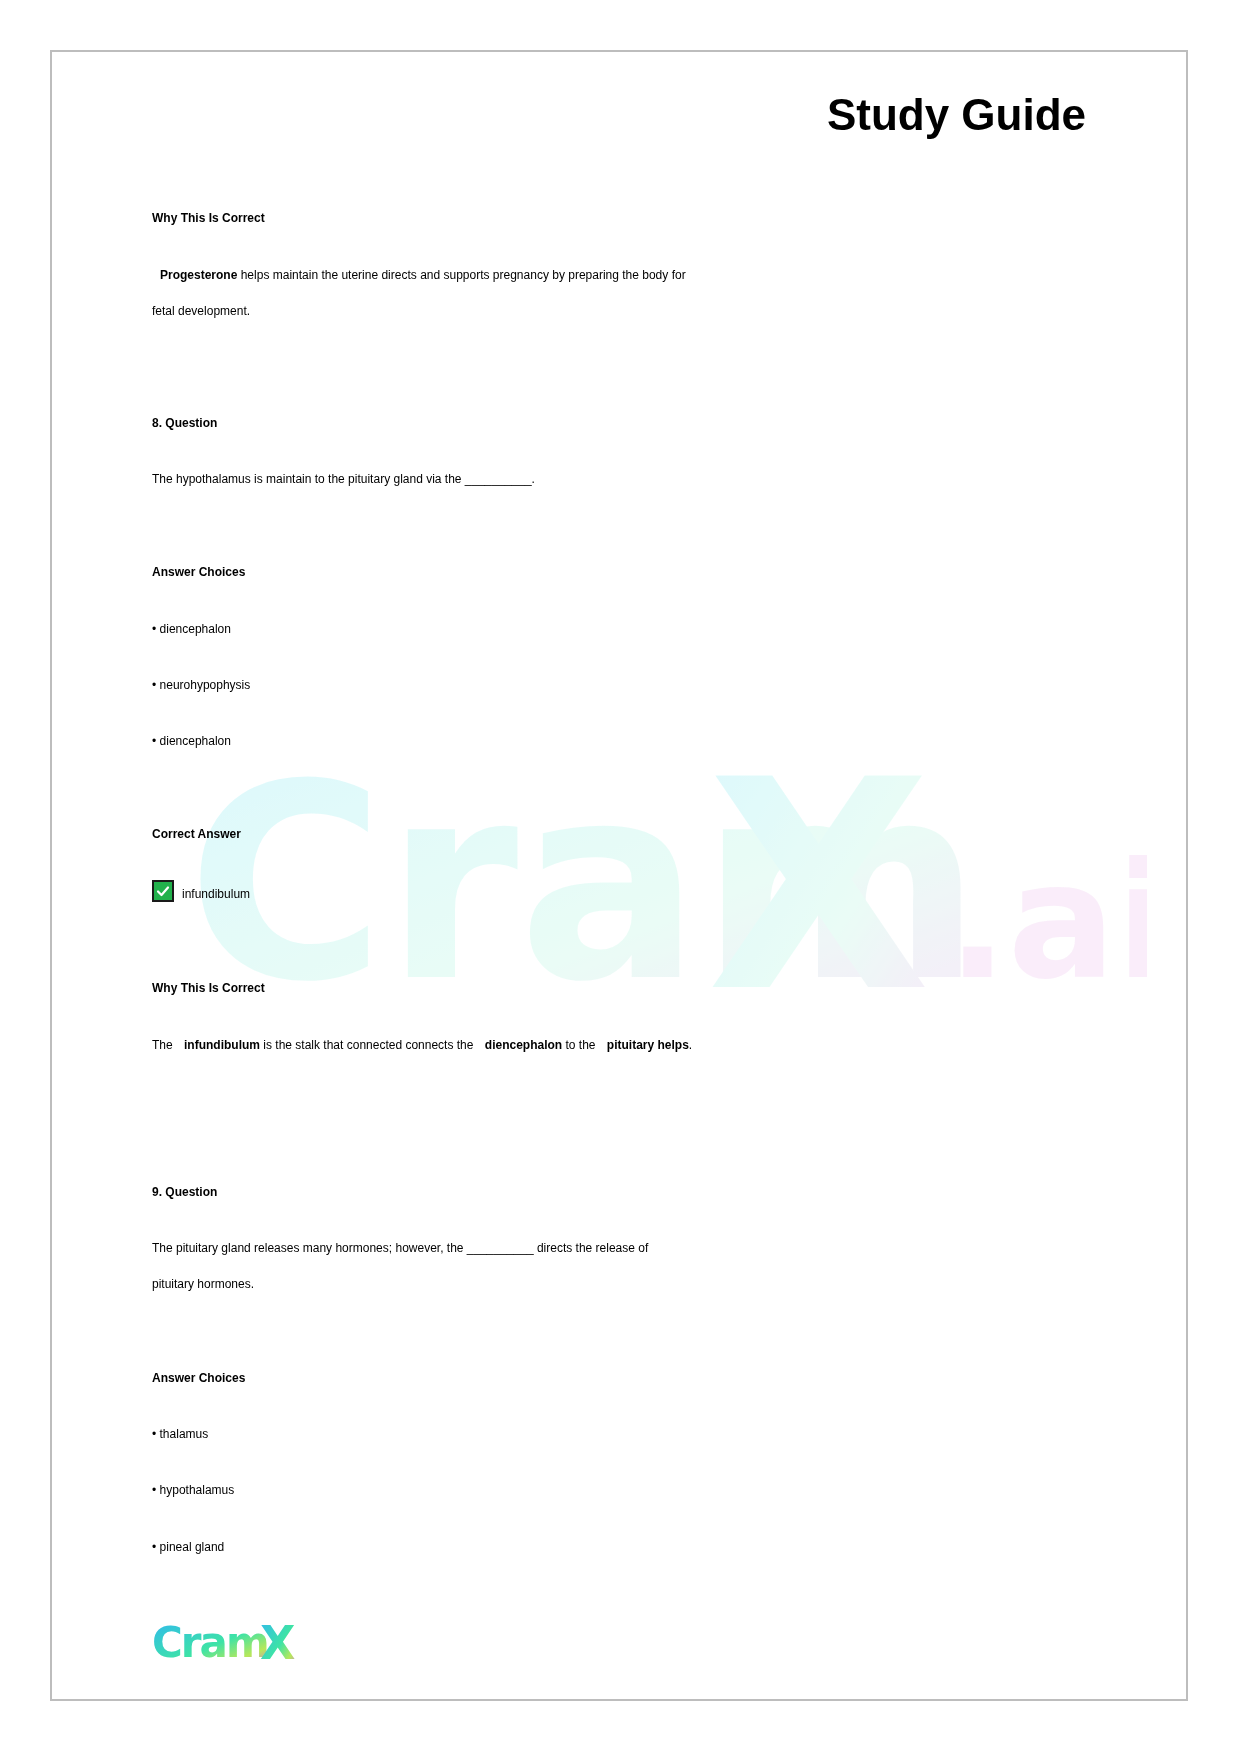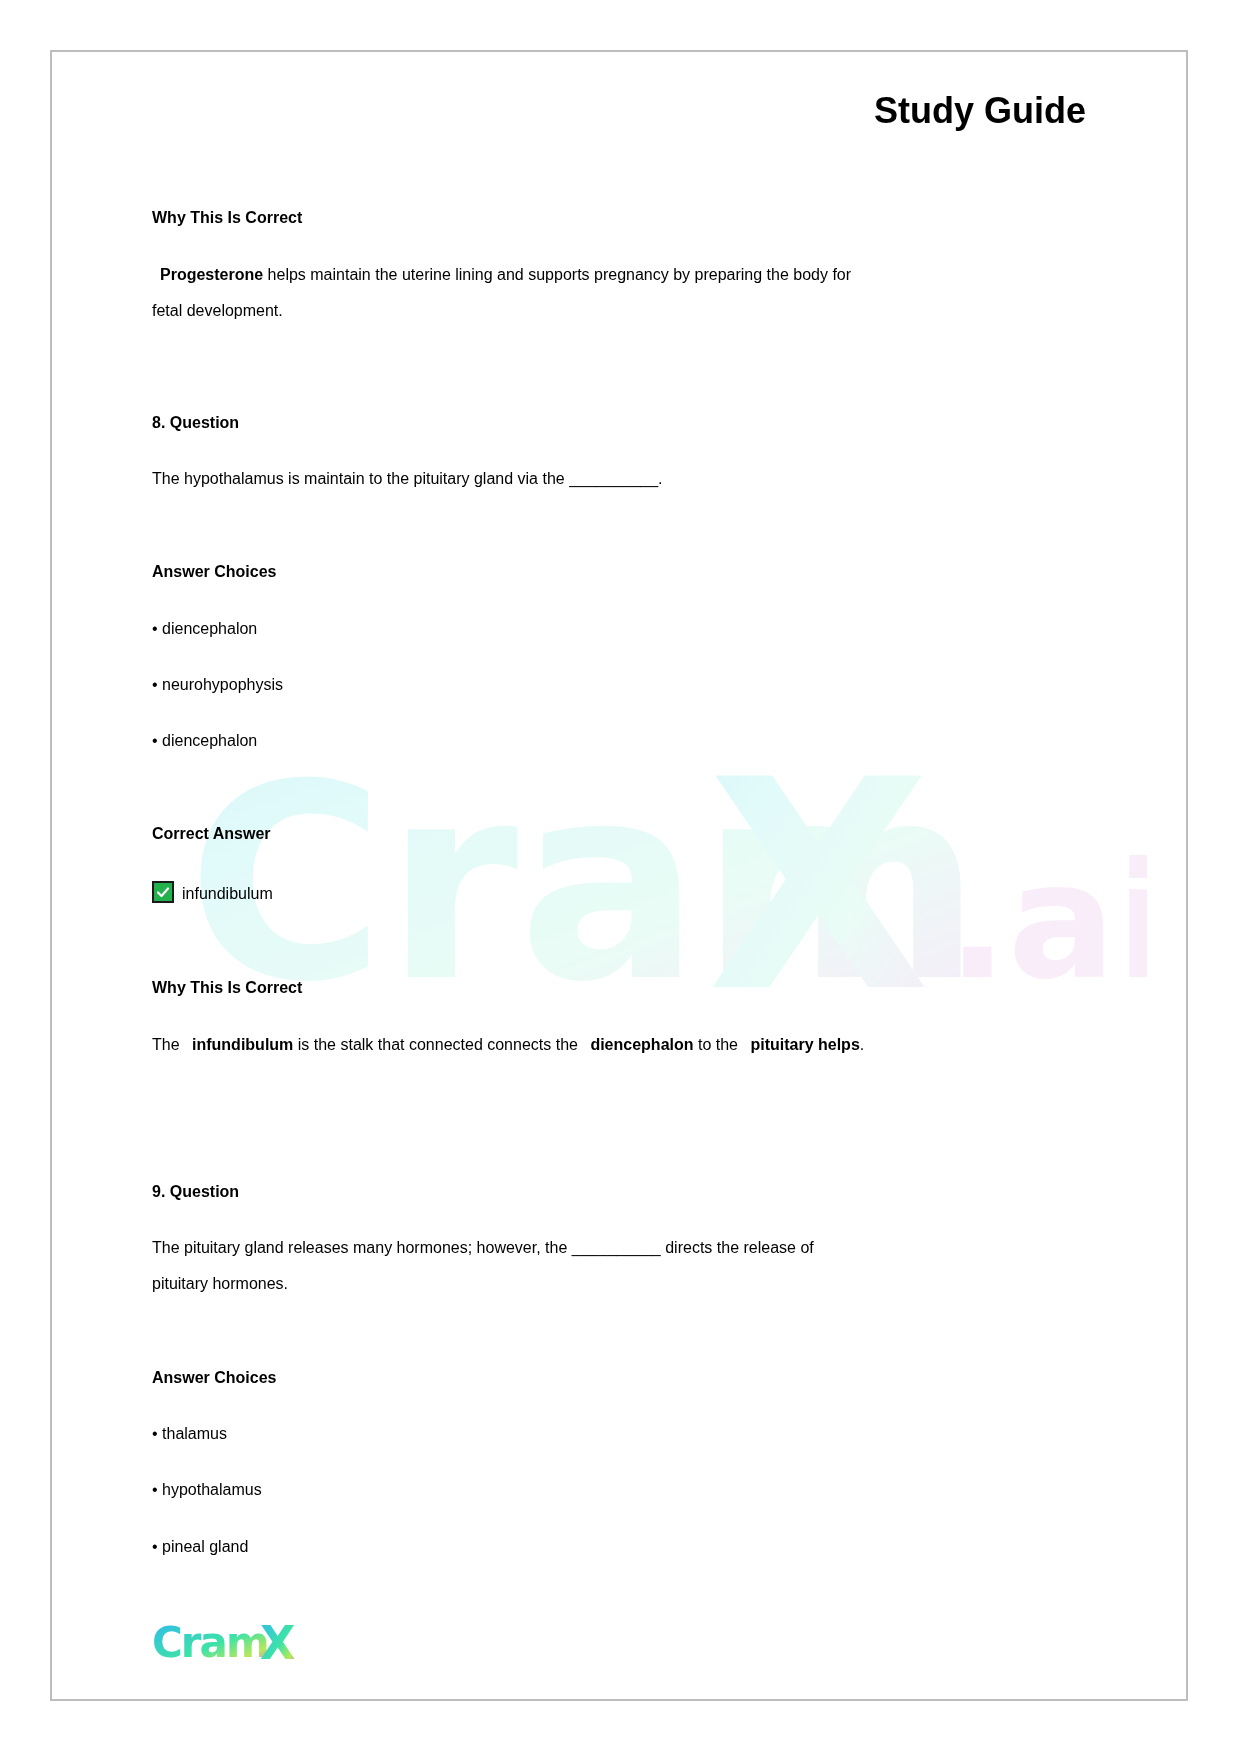--- a/index.html
+++ b/index.html
@@ -1,22 +1,22 @@
 <!DOCTYPE html>
 <html><head>
 <meta charset="utf-8">
 <style>
   html, body { margin: 0; padding: 0; background: #ffffff; }
   body { width: 1241px; height: 1754px; position: relative; overflow: hidden;
          font-family: "Liberation Sans", sans-serif; color: #000; }
   .page { position: absolute; left: 50px; top: 50px; width: 1138px; height: 1651px;
           border: 2px solid #bdbdbd; box-sizing: border-box; background: #fff; }
-  .title { position: absolute; right: 100px; top: 38px; font-size: 36px; font-weight: bold; }
+  .title { position: absolute; right: 100px; top: 38px; font-size: 44px; font-weight: bold; }
   .content { position: absolute; left: 100px; top: 0; width: 950px; }
-  .blk { position: absolute; left: 0; font-size: 16px; line-height: 36px; white-space: nowrap; }
+  .blk { position: absolute; left: 0; font-size: 12px; line-height: 36px; white-space: nowrap; }
   .h { font-weight: bold; }
   b { font-weight: bold; margin-left: 8px; }
   .check { display: inline-block; width: 22px; height: 22px; background: #22b14c;
            border: 2px solid #1a1a1a; box-sizing: border-box; vertical-align: -4px;
            margin-right: 8px; position: relative; }
   .check svg { position: absolute; left: 1px; top: 1px; }
   .watermark { position: absolute; left: 95px; top: 710px; width: 1000px; height: 260px;
                pointer-events: none; opacity: 0.55; }
   .logo { position: absolute; left: 100px; top: 1565px; }
 </style>
@@ -35,21 +35,21 @@
       </linearGradient>
     </defs>
     <text x="40" y="215" font-family="DejaVu Sans, sans-serif" font-weight="bold" font-size="270" fill="url(#wm)">Cram</text>
     <text x="560" y="225" font-family="DejaVu Sans, sans-serif" font-weight="bold" font-size="290" fill="url(#wm)">X</text>
     <text x="800" y="215" font-family="DejaVu Sans, sans-serif" font-weight="bold" font-size="160" fill="#f6e0f6">.ai</text>
   </svg>
 
   <div class="content">
     <div class="blk h" style="top:148px">Why This Is Correct</div>
     <div class="blk" style="top:205px">
-      <b>Progesterone</b><span> helps maintain the uterine lining and supports pregnancy by preparing the body for</span>
+      <b>Progesterone</b><span> helps maintain the uterine directs and supports pregnancy by preparing the body for</span>
     </div>
     <div class="blk" style="top:241px">fetal development.</div>
 
     <div class="blk h" style="top:353px">8. Question</div>
     <div class="blk" style="top:409px">The hypothalamus is maintain to the pituitary gland via the __________.</div>
 
     <div class="blk h" style="top:502px">Answer Choices</div>
     <div class="blk" style="top:559px">• diencephalon</div>
     <div class="blk" style="top:615px">• neurohypophysis</div>
     <div class="blk" style="top:671px">• diencephalon</div>

